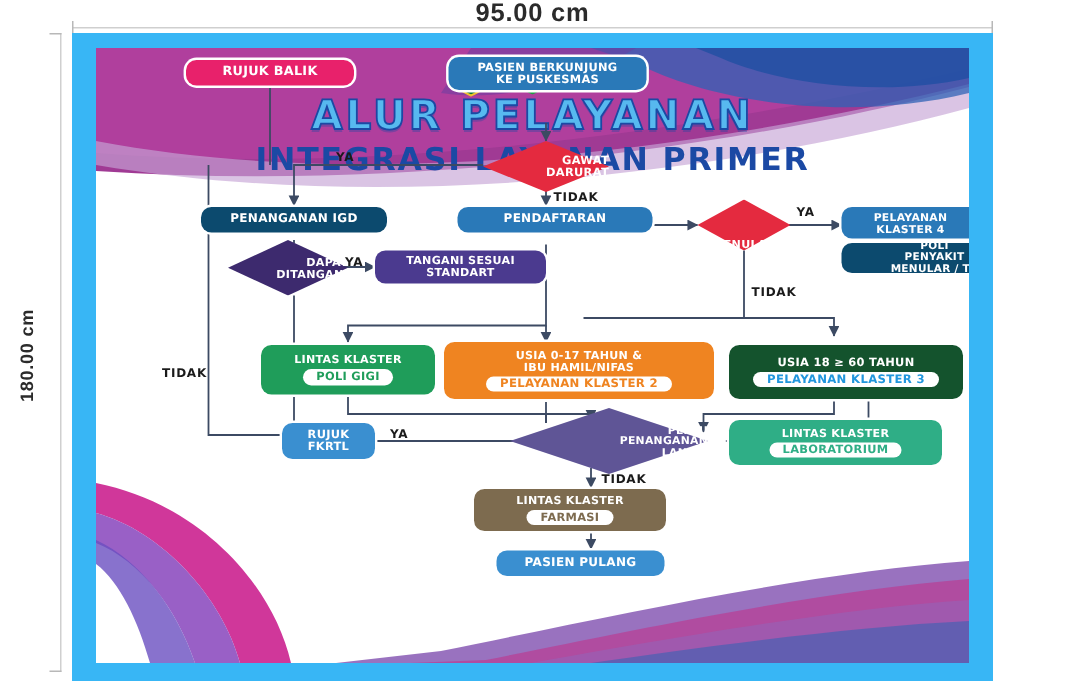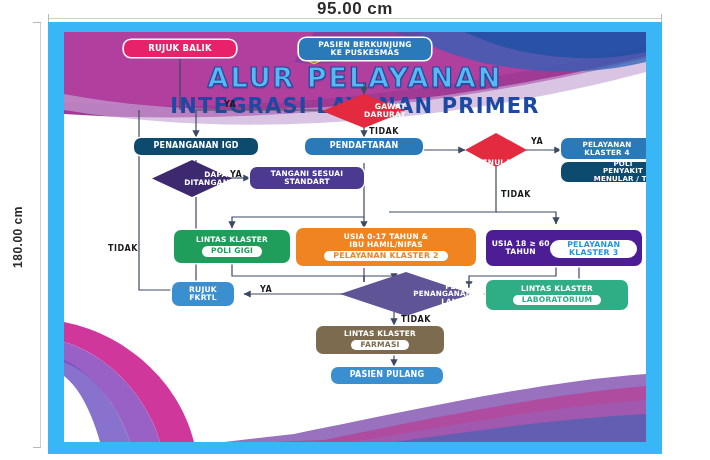--- a/index.html
+++ b/index.html
@@ -274,21 +274,21 @@
           <div class="dtext" style="font-size:7.6px;flex-direction:column;">
             <span>GAWAT</span>
             <span>DARURAT</span>
           </div>
         </div>
 
         <div class="node pill outline" style="left:70px;top:106px;width:124px;height:17px;background:#0c4a6e;font-size:8px;">
           <span>PENANGANAN IGD</span>
         </div>
 
-        <div class="node pill outline" style="left:241px;top:106px;width:118px;height:17px;background:#2a79b8;font-size:8px;">
+        <div class="node pill outline" style="left:241px;top:106px;width:130px;height:17px;background:#2a79b8;font-size:8px;">
           <span>PENDAFTARAN</span>
         </div>
 
         <div class="dia-wrap" style="left:401px;top:101px;width:62px;height:34px;">
           <svg width="62" height="34" viewBox="0 0 62 34">
               <polygon points="31,0 62,17 31,34 0,17" fill="#e42a3f"></polygon>
             </svg>
           <div class="dtext" style="font-size:7.4px;">
             <span>MENULAR</span>
           </div>
@@ -323,26 +323,26 @@
           <span>LINTAS KLASTER</span>
           <span class="sub" style="color:#1f9d5a;font-size:7.6px;">POLI GIGI</span>
         </div>
 
         <div class="node pill outline" style="left:232px;top:196px;width:180px;height:38px;background:#ef8421;font-size:7.4px;flex-direction:column;padding:2px 5px;">
           <span>USIA 0-17 TAHUN &amp;</span>
           <span>IBU HAMIL/NIFAS</span>
           <span class="sub" style="color:#ef8421;font-size:7.8px;">PELAYANAN KLASTER 2</span>
         </div>
 
-        <div class="node pill outline" style="left:422px;top:198px;width:156px;height:32px;background:#4c1d95;font-size:7.6px;padding:18px 5px;">
+        <div class="node pill outline" style="left:422px;top:198px;width:156px;height:32px;background:#14532d;font-size:7.6px;flex-direction:column;padding:18px 5px;">
           <span>USIA 18 ≥  60 TAHUN</span>
           <span class="sub" style="color:#2196dd;font-size:7.8px;">PELAYANAN KLASTER 3</span>
         </div>
 
-        <div class="node pill outline" style="left:108px;top:250px;width:62px;height:24px;background:#3a8fd0;font-size:7.6px;flex-direction:column;">
+        <div class="node pill outline" style="left:124px;top:250px;width:62px;height:24px;background:#3a8fd0;font-size:7.6px;flex-direction:column;">
           <span>RUJUK</span>
           <span>FKRTL</span>
         </div>
 
         <div class="dia-wrap" style="left:276px;top:240px;width:132px;height:44px;">
           <svg width="132" height="44" viewBox="0 0 132 44">
               <polygon points="66,0 132,22 66,44 0,22" fill="#5f5596"></polygon>
             </svg>
           <div class="dtext" style="font-size:7.2px;flex-direction:column;">
             <span>PERLU</span>

